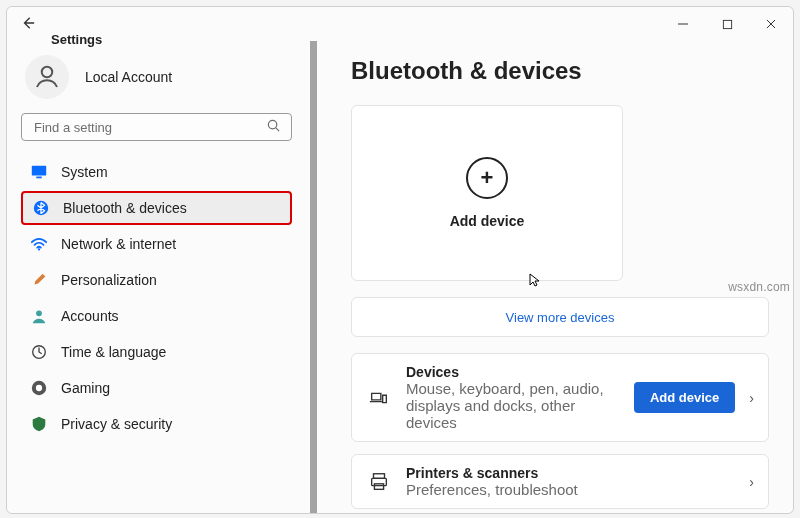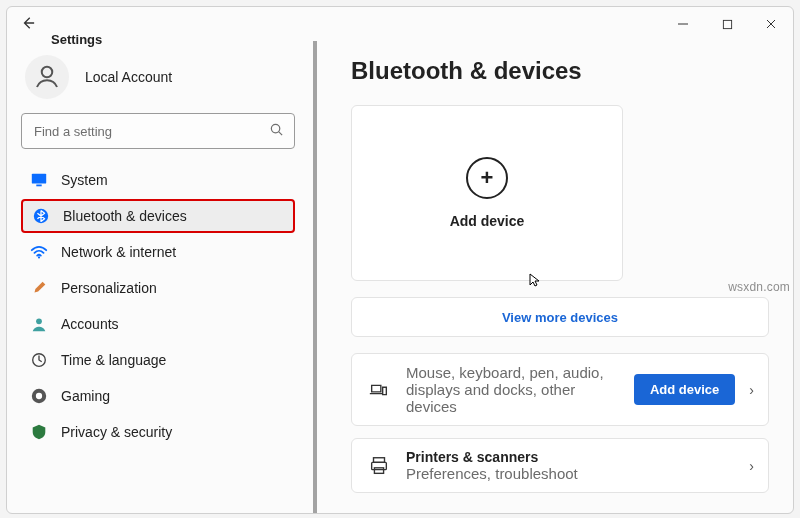--- a/index.html
+++ b/index.html
@@ -29,38 +29,38 @@
   .titlebar .title { margin-left:12px; font-size:13px; font-weight:600; color:#222;margin-top:30px; }
   .titlebar .spacer { flex:1; }
   .wbtn { width:44px; height:34px; display:flex; align-items:center; justify-content:center; color:#333; }
   .wbtn svg { display:block; }
 
   .body { flex:1; display:flex; overflow:hidden; }
 
   
   .sidebar {
     width:310px;
-    border-right:4px solid #a3a3a3;
+    border-right:7px solid #a3a3a3;
     padding:6px 18px 0 14px;
     overflow:hidden;
   }
   .account { display:flex; align-items:center; gap:16px; padding:8px 4px 14px 4px; }
   .avatar {
     width:44px; height:44px; border-radius:50%;
     background:#f0f0f0;
     display:flex; align-items:center; justify-content:center;
     color:#555;
   }
   .account-name { font-size:14px; color:#222; }
   .search {
     display:flex; align-items:center;
     border:1px solid #9a9a9a;
     border-radius:4px;
     background:#fdfdfd;
-    height:36px;
+    height:28px;
     padding:0 10px;
     margin-bottom:14px;
   }
   .search input {
     flex:1; border:none; outline:none; background:transparent;
     font-size:13px; color:#333;
   }
   .search input::placeholder { color:#6e6e6e; }
   .search .sicon { color:#6e6e6e; }
   .nav { display:flex; flex-direction:column; gap:2px; }
@@ -101,21 +101,21 @@
   }
   .add-tile .label { font-size:14px; font-weight:600; }
 
   .view-more {
     width:100%;
     border:1px solid #e3e3e3;
     border-radius:6px;
     background:#fff;
     height:40px;
     display:flex; align-items:center; justify-content:center;
-    color:#1a66d6; font-size:13px; font-weight:700;
+    color:#1a66d6; font-size:13px; font-weight:400;
     margin-bottom:16px;
   }
 
   .row {
     border:1px solid #e3e3e3;
     border-radius:6px;
     background:#fff;
     display:flex; align-items:center;
     padding:10px 14px;
     gap:14px;
@@ -291,20 +291,21 @@
         <span>View more devices</span>
       </div>
 
       <div class="row">
         <div class="ricon">
           <svg width="22" height="22" viewBox="0 0 24 24">
               <path d="M4 7h10v7H4zM16 9h4v8h-4zM2 16h14" fill="none" stroke="#333" stroke-width="1.5"></path>
             </svg>
         </div>
         <div class="rtext">
+          <div class="rtitle">Devices</div>
           <div class="rsub">Mouse, keyboard, pen, audio, displays and docks, other devices</div>
         </div>
         <div class="btn-primary">
           <span>Add device</span>
         </div>
         <div class="chev">›</div>
       </div>
 
       <div class="row hl-red">
         <div class="ricon">

